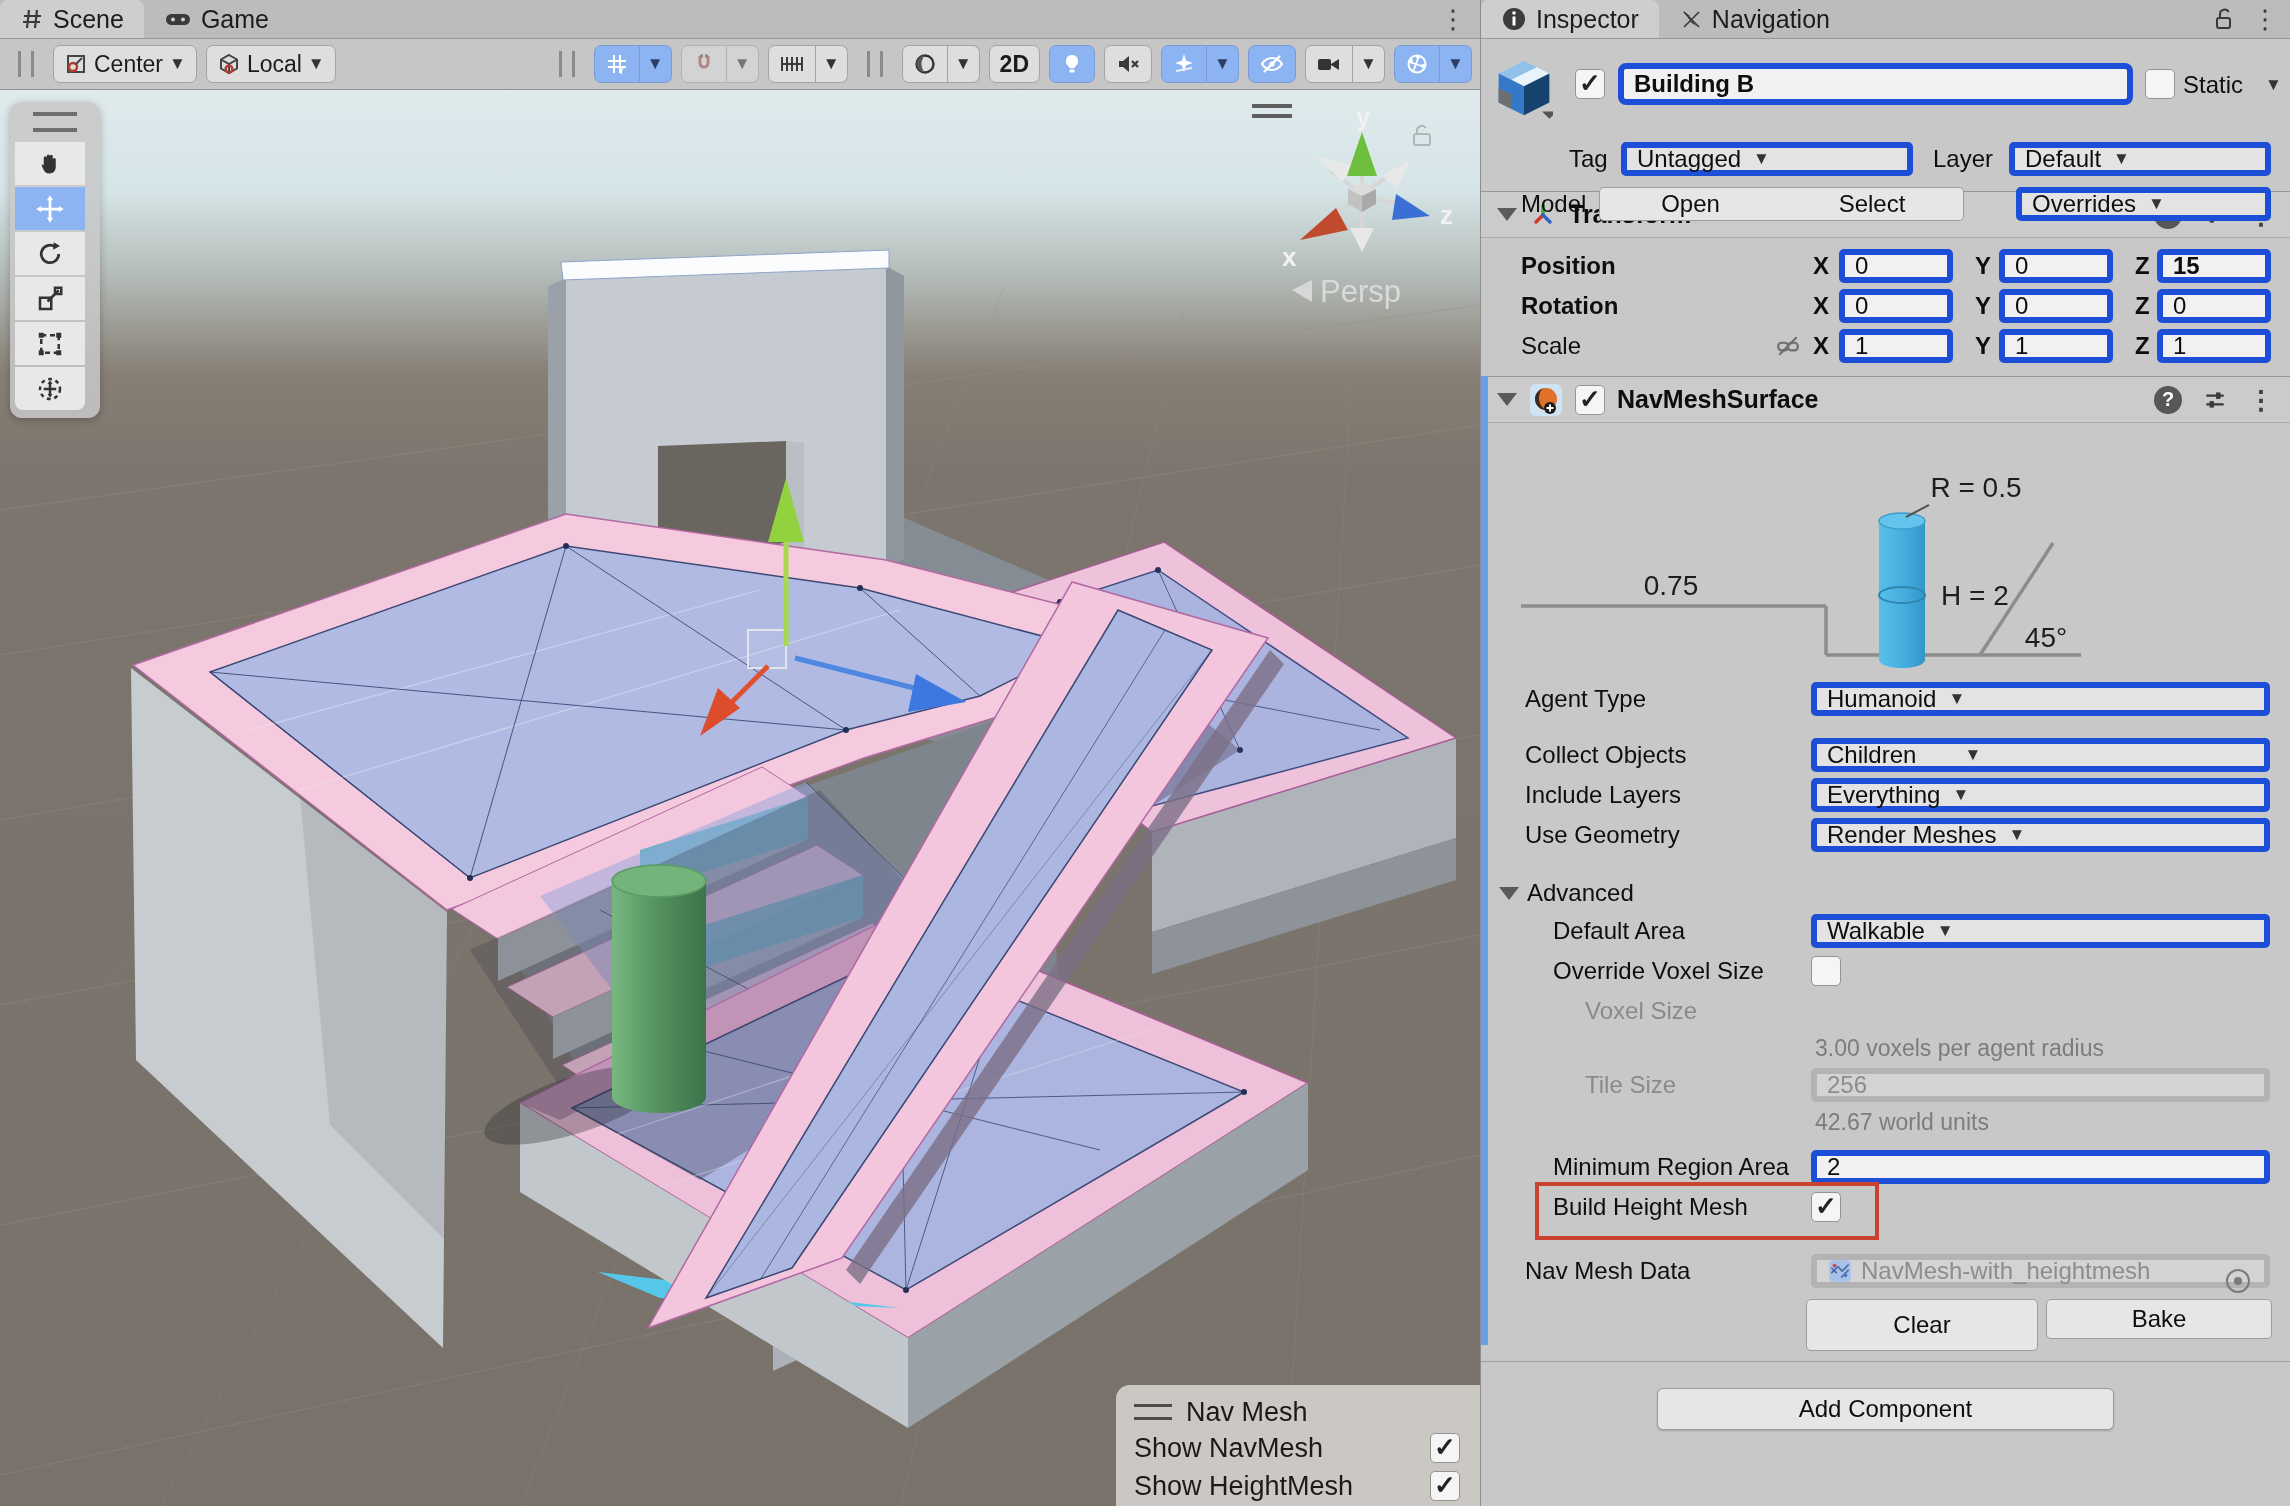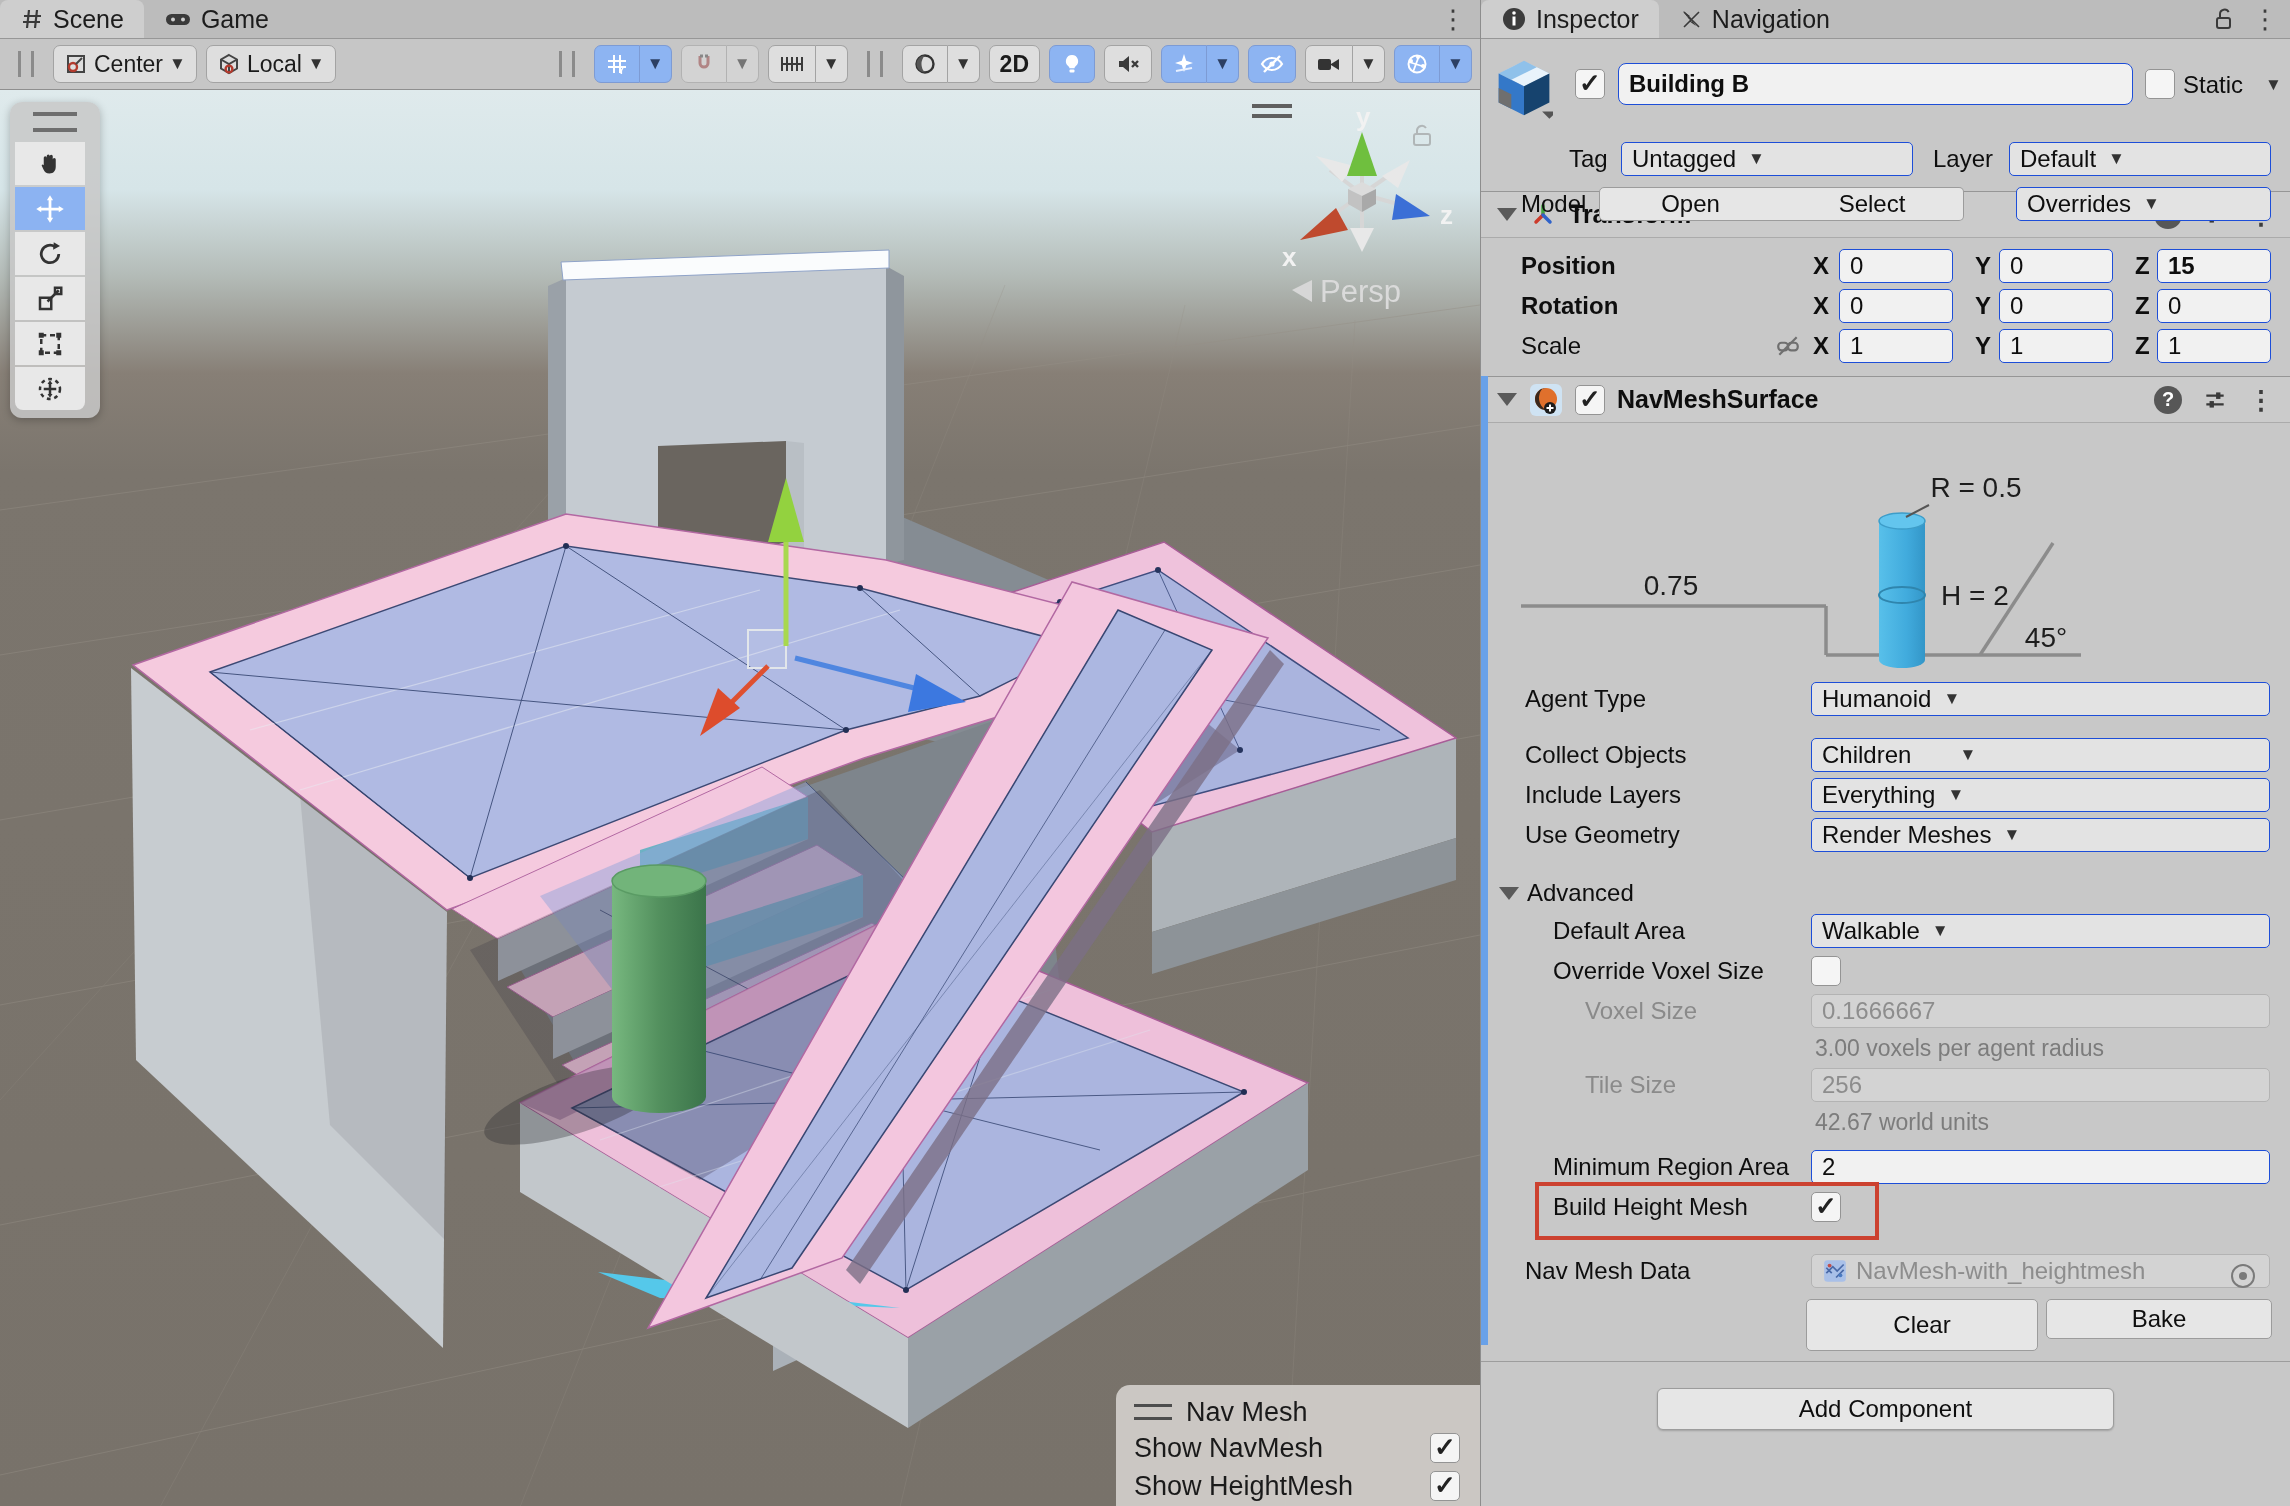--- a/index.html
+++ b/index.html
@@ -42,21 +42,21 @@
   
   .cb{width:30px;height:30px;background:#f5f5f5;border:1px solid #949494;border-radius:5px;box-sizing:border-box;position:relative;flex:none;}
   .cb.on::after{content:"\2713";position:absolute;left:3px;top:-2px;font-size:26px;font-weight:bold;color:#222;}
   
   #inspector{position:absolute;left:1480px;top:0;width:810px;height:1506px;background:#c8c8c8;border-left:1px solid #8d8d8d;box-sizing:border-box;}
   #insp-tabs .lock{margin-left:auto;align-self:center;}
   .irow{position:relative;height:40px;}
   .ilbl{position:absolute;font-size:24px;color:#0e0e0e;top:50%;transform:translateY(-50%);}
   .ilbl.b{font-weight:bold;}
   .ilbl.dim{color:#8a8a8a;}
-  .fld,.dd{position:absolute;height:34px;top:3px;background:#f1f1f1;border:1px solid #1d4ed8;border-radius:5px;
+  .fld,.dd{position:absolute;height:34px;top:3px;background:#f1f1f1;border:6px solid #1d4ed8;border-radius:5px;
       display:flex;align-items:center;padding:0 10px;font-size:24px;color:#0e0e0e;box-sizing:border-box;}
   .dd{background:#e3e3e3;}
   .dd .carett{margin-left:12px;}
   .fld.dis{background:#d3d3d3;color:#8d8d8d;border-color:#b3b3b3;}
   .btn{background:#e6e6e6;border:1px solid #9c9c9c;border-radius:5px;display:flex;align-items:center;justify-content:center;
        font-size:24px;color:#0e0e0e;box-sizing:border-box;}
   .chead{height:45px;display:flex;align-items:center;gap:12px;padding:0 16px;background:#cbcbcb;
          border-top:1px solid #969696;border-bottom:1px solid #ababab;font-weight:bold;font-size:25px;color:#0d0d0d;}
   .chead .right{margin-left:auto;display:flex;gap:20px;align-items:center;}
   .fold{width:0;height:0;border-left:10px solid transparent;border-right:10px solid transparent;border-top:13px solid #5a5a5a;flex:none;}
@@ -721,23 +721,20 @@
           <span>Walkable</span>
           <span class="carett">▼</span>
         </div>
     </div>
     <div class="irow">
       <span class="ilbl" style="left:72px;">Override Voxel Size</span>
       <span class="cb" style="position:absolute;left:330px;top:5px;"></span>
     </div>
     <div class="irow">
       <span class="ilbl dim" style="left:104px;">Voxel Size</span>
-      <div class="fld dis" style="left:330px;right:20px;">
-          <span>0.1666667</span>
-        </div>
     </div>
     <div class="irow" style="height:34px;">
       <span class="hint">3.00 voxels per agent radius</span>
     </div>
     <div class="irow">
       <span class="ilbl dim" style="left:104px;">Tile Size</span>
       <div class="fld dis" style="left:330px;right:20px;">
           <span>256</span>
         </div>
     </div>

